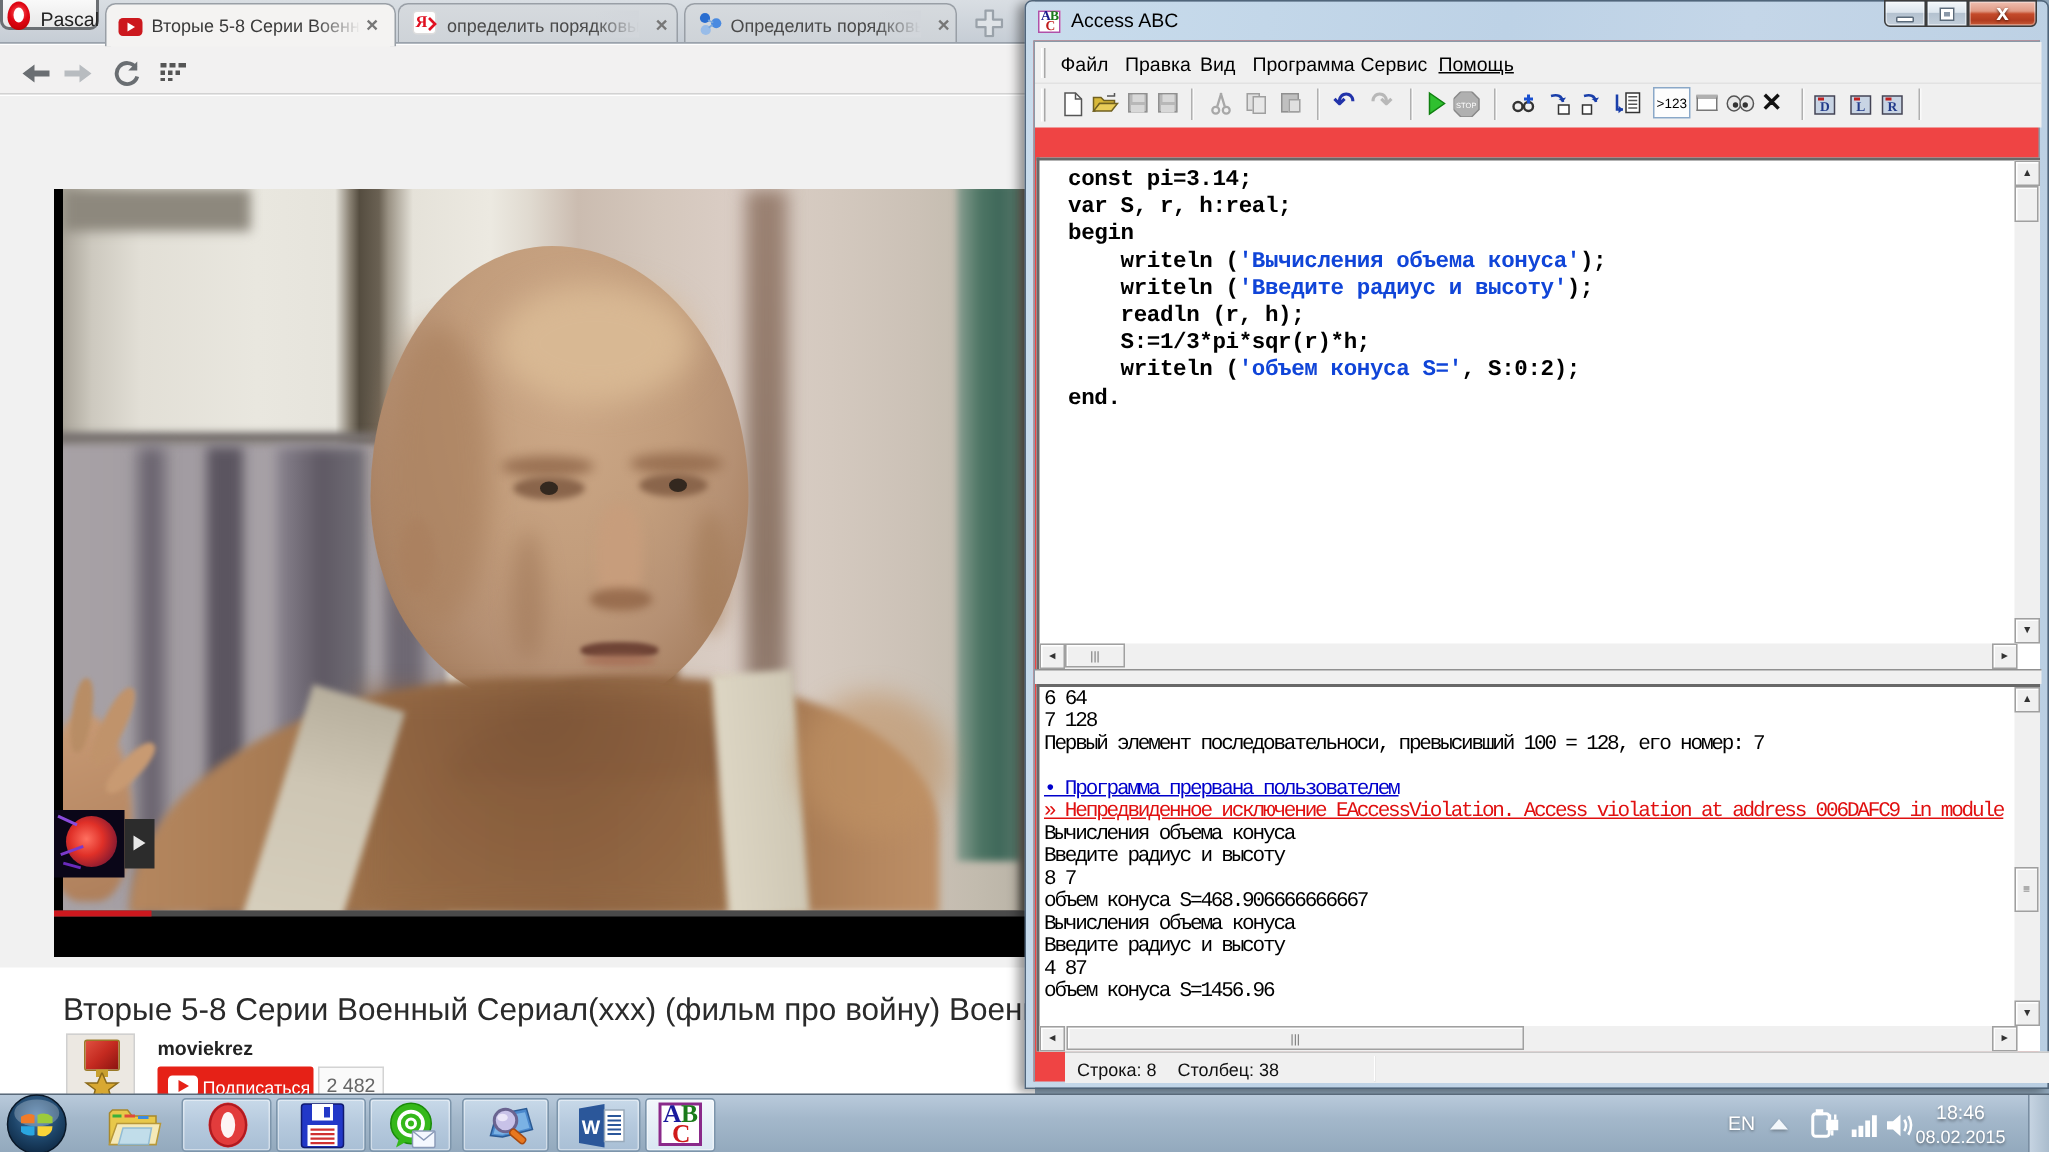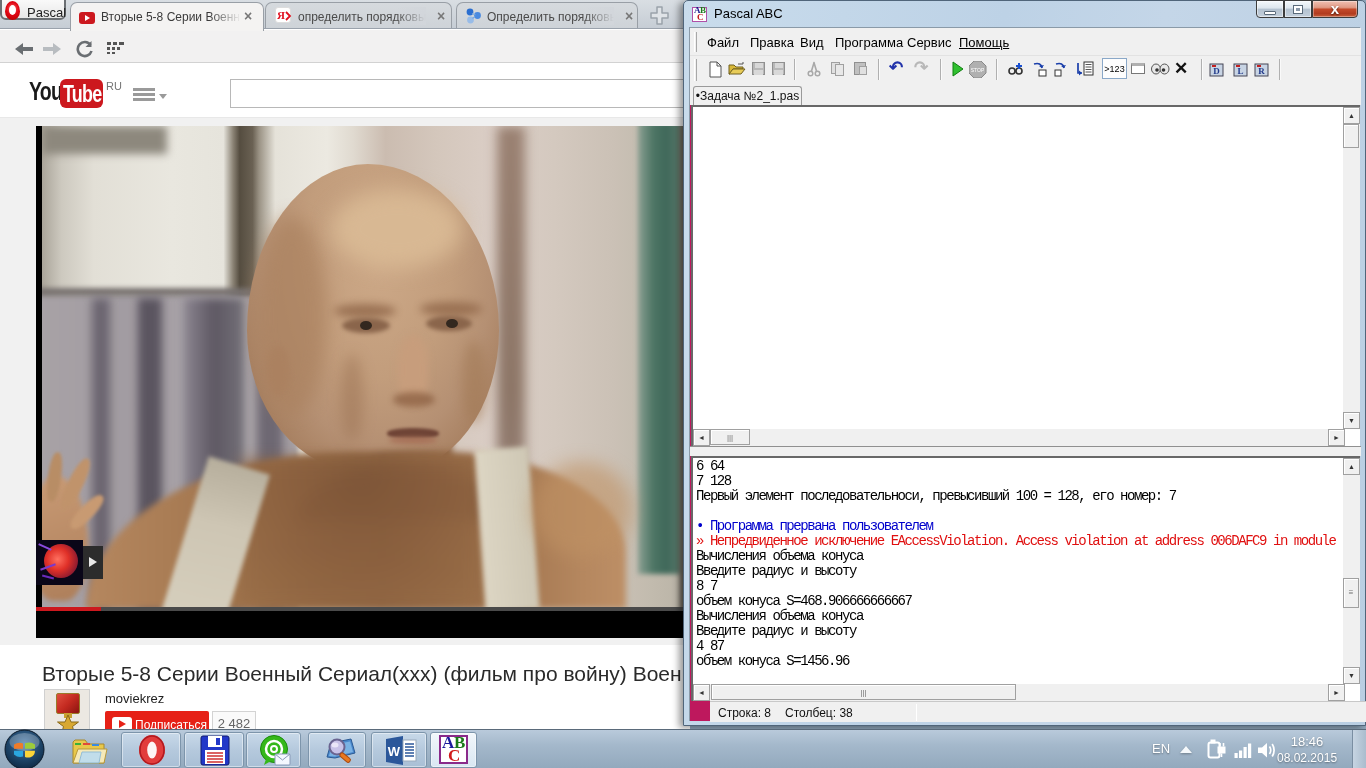--- a/index.html
+++ b/index.html
@@ -38,26 +38,26 @@
 #belowplayer { position:absolute; left:0px; top:581px; width:690px; height:84px; background:#fff; }
 #annot { position:absolute; left:0px; top:414px; width:67px; height:45px; }
 #vid div { position:absolute; }
 
 
 #pascal { position:absolute; left:683px; top:0px; width:683px; height:727px; }
 #pasborder { position:absolute; left:0px; top:0; width:683px; height:726px;
   background:linear-gradient(100deg,#c9dcec 0%,#bdd2e6 40%,#c4d6e8 60%,#b9cee2 100%); border:1px solid #50657a; border-radius:5px 5px 0 0;
   box-shadow:-4px 2px 7px rgba(0,0,0,0.4); }
 #pastitle { position:absolute; top:6px; height:20px; font-size:13px; color:#000; }
-#pasclient { position:absolute; left:6px; top:27px; width:671px; height:694px; background:#be185d; border:1px solid #8a9aa8; border-bottom:none; }
+#pasclient { position:absolute; left:6px; top:27px; width:671px; height:694px; background:#ef4444; border:1px solid #8a9aa8; border-bottom:none; }
 .menuitem { position:absolute; top:7px; font-size:13px; color:#000; }
 #code { position:absolute; left:19px; top:4px; font-family:"Liberation Mono",monospace; font-size:15px; font-weight:bold; line-height:18.2px; letter-spacing:-0.25px; color:#000; }
 #code i { font-style:normal; color:#1045d8; }
 #cons { position:absolute; left:3px; top:1px; font-family:"Liberation Mono",monospace; font-size:14px; font-weight:normal; line-height:15px; letter-spacing:-1.45px; color:#000; }
-#cons b { font-weight:normal; }
+#cons b { font-weight:normal;text-decoration:underline; }
 #cons .bl { color:#0000cc; }
 #cons .rd { color:#e01010; }
 .sbtn { position:absolute; width:17px; height:17px; background:#f0f0f0; border:1px solid #a0a0a0; box-shadow:inset 1px 1px 0 #fff; font-size:7px; color:#333; text-align:center; line-height:15px; }
 .ticon { position:absolute; top:5px; width:18px; height:17px; }
 .tsep { position:absolute; top:3px; width:2px; height:21px; border-left:1px solid #b0b0b0; border-right:1px solid #fafafa; }
 
 
 #taskbar { position:absolute; left:0; top:729px; width:1366px; height:39px;
   background:linear-gradient(#b9cadb 0%, #a4b8cb 40%, #93a9bd 100%); border-top:1px solid #5a6a7a; }
 .tbtn { position:absolute; top:2px; height:36px; border-radius:3px;
@@ -120,30 +120,20 @@
           <path d="M17.5 1 L17.5 7 L11.5 7 Z" fill="#6a6e72"></path>
         </svg>
       <div class="abs" style="left:107px;top:12px;width:17px;height:12px;">
         <div style="position:absolute;left:0;top:0;width:17px;height:12px;background:
           linear-gradient(#555 0 0) 0 0/4px 3px no-repeat, linear-gradient(#555 0 0) 6px 0/4px 3px no-repeat, linear-gradient(#555 0 0) 12px 0/5px 3px no-repeat,
           linear-gradient(#555 0 0) 0 5px/3px 3px no-repeat, linear-gradient(#555 0 0) 5px 5px/3px 3px no-repeat, linear-gradient(#555 0 0) 10px 5px/3px 3px no-repeat,
           linear-gradient(#555 0 0) 0 10px/3px 2px no-repeat, linear-gradient(#555 0 0) 5px 10px/3px 2px no-repeat;"></div>
       </div>
     </div>
     <div id="ytpage">
-      <div id="ytheader">
-        <div class="abs" style="left:29px;top:13px;width:32px;font-size:25px;font-weight:bold;color:#1a1a1a;letter-spacing:-1px;transform:scaleX(0.78);transform-origin:0 0;">You</div>
-        <div class="abs" style="left:60px;top:15px;width:43px;height:29px;background:#cc181e;border-radius:6px;">
-          <span class="abs" style="left:3px;top:2px;font-size:23px;font-weight:bold;color:#fff;letter-spacing:-1px;transform:scaleX(0.78);transform-origin:0 0;">Tube</span>
-        </div>
-        <span class="abs" style="left:106px;top:16px;font-size:11px;color:#757575;">RU</span>
-        <div class="abs" style="left:133px;top:24px;width:22px;height:13px;background:linear-gradient(#9a9a9a 0 3px,transparent 3px 5px,#9a9a9a 5px 8px,transparent 8px 10px,#9a9a9a 10px 13px);"></div>
-        <div class="abs" style="left:159px;top:30px;width:0;height:0;border-left:4px solid transparent;border-right:4px solid transparent;border-top:5px solid #9a9a9a;"></div>
-        <div id="ytsearch"></div>
-      </div>
       <div id="player">
         <div id="vid">
 
           <div style="left:0;top:0;width:648px;height:481px;background:
             linear-gradient(90deg,
               #aaa59a 0%, #cdc9bf 3%, #e2dfd6 8%, #e9e7df 20%, #e6e4dc 28%,
               #8a8274 29.5%, #554d40 30.5%, #6a6153 32.5%, #9a9284 33.5%,
               #e5e2d9 36%, #ece9e1 44%, #e0dad0 48%,
               #cbbcb0 53%, #d4c7bc 61%, #dbcec6 70%, #d4c9bf 79%, #cbc1b6 88%, #c2bbae 94%, #b8b2a5 100%);"></div>
 
@@ -225,40 +215,40 @@
       </div>
       <div id="belowplayer">
         <div class="abs" style="left:42px;top:17px;width:700px;font-size:21px;color:#2a2a2a;white-space:nowrap;">Вторые 5-8 Серии Военный Сериал(ххх) (фильм про войну) Военн</div>
         <div class="abs" style="left:44px;top:44px;width:46px;height:46px;background:#ece8e2;border:1px solid #d0d0d0;overflow:hidden;">
           <div class="abs" style="left:11px;top:3px;width:24px;height:21px;background:linear-gradient(135deg,#e05040 0%,#c42a20 50%,#8a1410 100%);border:1.5px solid #9a7a28;border-radius:2px;"></div>
           <div class="abs" style="left:19px;top:23px;width:8px;height:5px;background:#c8a030;"></div>
           <svg class="abs" style="left:11px;top:25px;" width="24" height="21">
               <path d="M12 0 L15 7 L22.5 7 L16.5 11.5 L18.5 19 L12 14.5 L5.5 19 L7.5 11.5 L1.5 7 L9 7 Z" fill="#d8a832" stroke="#8a6a1a" stroke-width="1"></path>
             </svg>
         </div>
-        <div class="abs" style="left:105px;top:46px;font-size:13px;font-weight:normal;color:#222;text-align:center;">moviekrez</div>
+        <div class="abs" style="left:105px;top:46px;font-size:13px;font-weight:bold;color:#222;text-align:center;">moviekrez</div>
         <div class="abs" style="left:105px;top:66px;width:104px;height:26px;background:#e62117;border-radius:2px;">
           <div class="abs" style="left:7px;top:6px;width:20px;height:14px;background:#fff;border-radius:3px;">
               <div class="abs" style="left:7px;top:3px;width:0;height:0;border-top:4px solid transparent;border-bottom:4px solid transparent;border-left:7px solid #e62117;"></div>
             </div>
           <span class="abs" style="left:30px;top:7px;font-size:12px;color:#fff;">Подписаться</span>
         </div>
         <div class="abs" style="left:212px;top:66px;width:44px;height:26px;background:#fafafa;border:1px solid #d3d3d3;font-size:13px;color:#666;text-align:center;line-height:24px;">2 482</div>
       </div>
     </div>
   </div>
 
   <div id="pascal">
     <div id="pasborder"></div>
     <div class="abs" style="left:9px;top:7px;width:15px;height:15px;background:#fff;border:1px solid #b050a8;">
       <span class="abs" style="left:1px;top:-3px;font-size:9px;font-weight:bold;color:#1a1a8c;font-family:'Liberation Serif',serif;">A</span>
       <span class="abs" style="left:7px;top:-3px;font-size:9px;font-weight:bold;color:#1a7a1a;font-family:'Liberation Serif',serif;">B</span>
       <span class="abs" style="left:4px;top:4px;font-size:9px;font-weight:bold;color:#c01a1a;font-family:'Liberation Serif',serif;">C</span>
     </div>
-    <div id="pastitle" style="left:31px;">Pascal ABC</div>
+    <div id="pastitle" style="left:31px;">Access ABC</div>
 
     <div class="abs" style="left:573px;top:0;width:28px;height:18px;background:linear-gradient(#f4f8fb 0%,#dde6ee 45%,#b4c2d0 50%,#c3cfdb 100%);border:1px solid #3c3c3c;border-radius:0 0 0 4px;box-shadow:inset 0 0 0 1px rgba(255,255,255,0.5);">
       <div class="abs" style="left:7px;top:10px;width:12px;height:4px;background:#fff;border:1px solid #5a6a7a;border-radius:1px;"></div>
     </div>
     <div class="abs" style="left:601px;top:0;width:28px;height:18px;background:linear-gradient(#f4f8fb 0%,#dde6ee 45%,#b4c2d0 50%,#c3cfdb 100%);border:1px solid #3c3c3c;box-shadow:inset 0 0 0 1px rgba(255,255,255,0.5);">
       <div class="abs" style="left:8px;top:4px;width:10px;height:9px;background:#fff;border:1px solid #5a6a7a;">
           <div class="abs" style="left:2px;top:2px;width:4px;height:3px;background:#8a98a8;"></div>
         </div>
     </div>
     <div class="abs" style="left:629px;top:0;width:46px;height:18px;background:linear-gradient(#f0c0b2 0%,#e09a85 40%,#c44a2a 52%,#b23c20 78%,#c85e3a 100%);border:1px solid #3c3c3c;border-radius:0 0 4px 0;box-shadow:inset 0 0 0 1px rgba(255,255,255,0.35);color:#fff;font-weight:bold;font-size:15px;text-align:center;line-height:15px;text-shadow:0 1px 2px #4a1a0a;">x</div>
@@ -371,25 +361,31 @@
               </svg></div>
           <div class="ticon" style="left:563px;"><svg width="18" height="16">
                 <rect x="2" y="3" width="13" height="12" fill="#c8d4e4" stroke="#445"></rect>
                 <text x="8.5" y="13" font-size="9" font-weight="bold" fill="#223a8a" text-anchor="middle" font-family="Liberation Serif">R</text>
                 <path d="M4 5 h4" stroke="#c02020" stroke-width="2"></path>
               </svg></div>
           <div class="tsep" style="left:589px;"></div>
         </div>
       </div>
 
-      <div class="abs" style="left:0;top:57px;width:671px;height:20px;background:#f0f0f0;">
-        <div class="abs" style="left:3px;top:1px;width:109px;height:19px;background:#f0f0f0;border:1px solid #9a9a9a;border-bottom:none;border-radius:3px 3px 0 0;font-size:12px;color:#111;line-height:18px;text-align:center;">•Задача №2_1.pas</div>
-      </div>
 
       <div class="abs" style="left:1px;top:77px;width:669px;height:341px;background:#fff;border-top:2px solid #686868;border-left:2px solid #686868;">
+        <pre id="code">const pi=3.14;
+var S, r, h:real;
+begin
+    writeln (<i>'Вычисления объема конуса'</i>);
+    writeln (<i>'Введите радиус и высоту'</i>);
+    readln (r, h);
+    S:=1/3*pi*sqr(r)*h;
+    writeln (<i>'объем конуса S='</i>, S:0:2);
+end.</pre>
 
         <div class="abs" style="right:0;top:0;width:17px;height:322px;background:#f0f0f0;">
           <div class="sbtn" style="left:0;top:0;">▲</div>
           <div class="abs" style="left:0;top:17px;width:16px;height:24px;background:#f0f0f0;border:1px solid #a0a0a0;box-shadow:inset 1px 1px 0 #fff;"></div>
           <div class="sbtn" style="left:0;bottom:0;">▼</div>
         </div>
 
         <div class="abs" style="left:0;bottom:0;width:652px;height:17px;background:#f0f0f0;">
           <div class="sbtn" style="left:0;top:0;">◄</div>
           <div class="abs" style="left:17px;top:0;width:40px;height:16px;background:#f0f0f0;border:1px solid #a0a0a0;box-shadow:inset 1px 1px 0 #fff;text-align:center;color:#707070;font-size:8px;line-height:15px;">|||</div>

